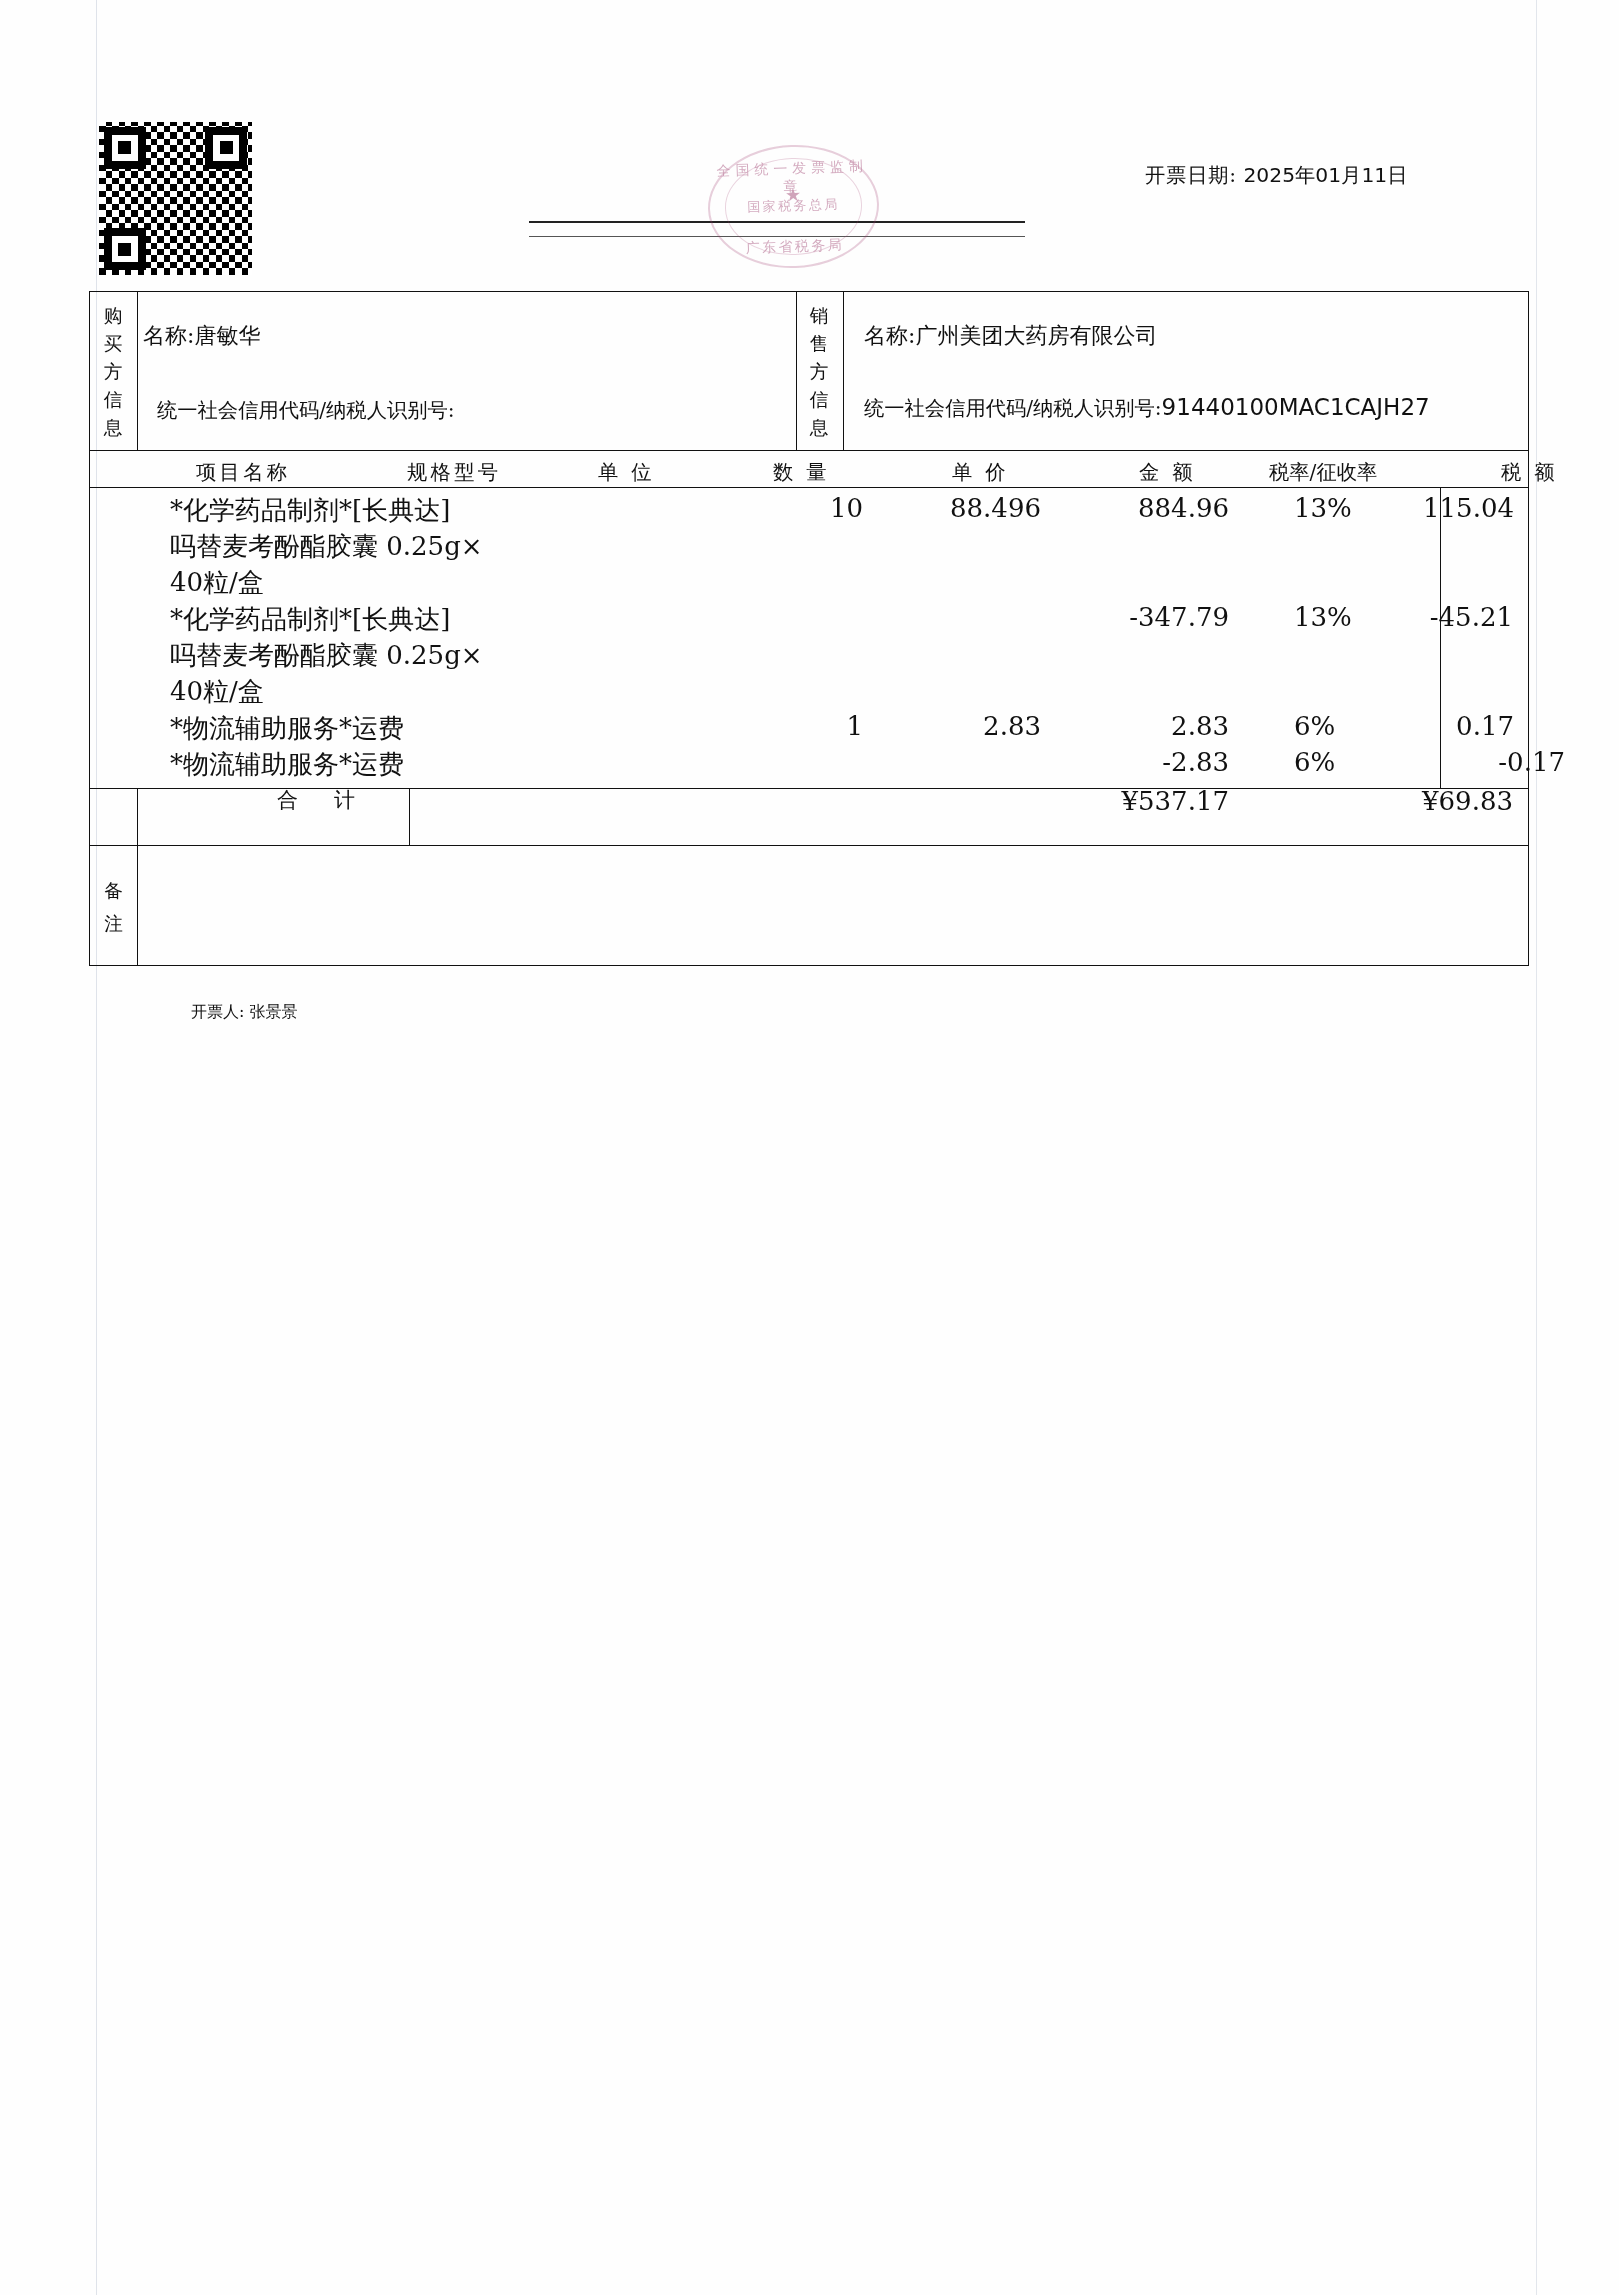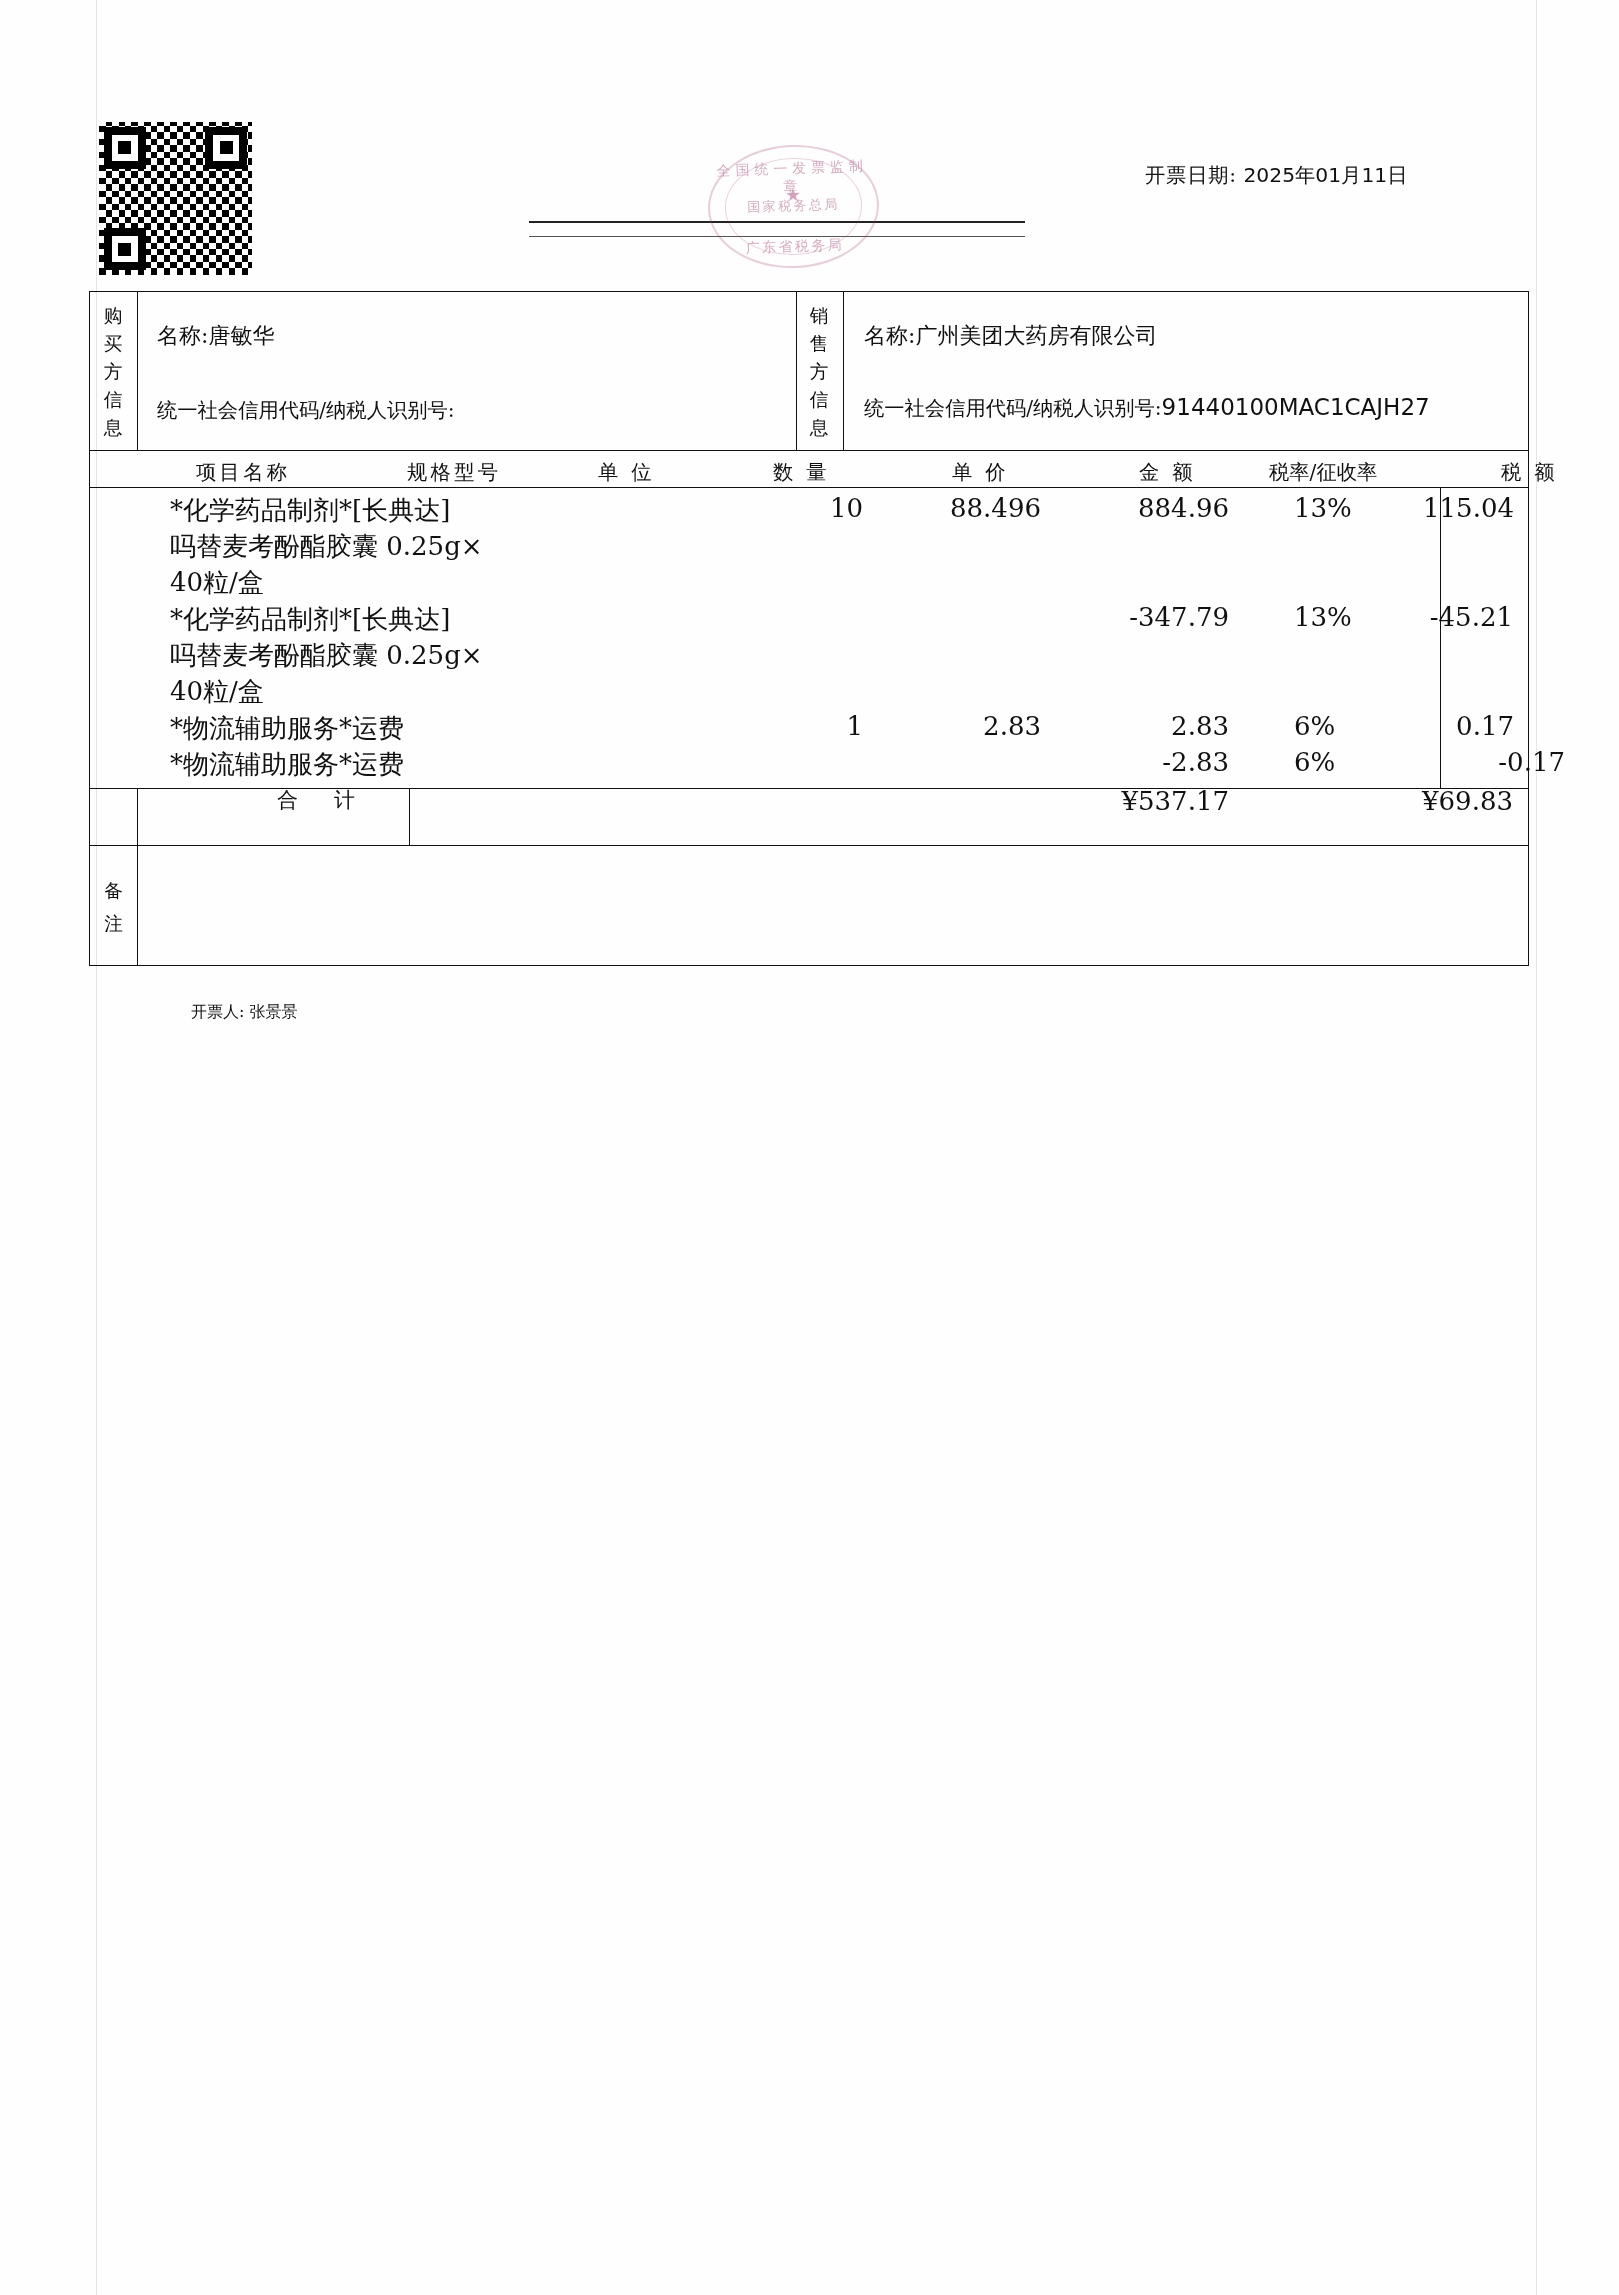--- a/index.html
+++ b/index.html
@@ -357,21 +357,21 @@
 
     <div class="party-row">
       <div class="side-label" style="left:0;">
         <span>购</span>
         <span>买</span>
         <span>方</span>
         <span>信</span>
         <span>息</span>
       </div>
 
-      <div class="party-field" style="left:67px; top:29px;">
+      <div class="party-field" style="left:53px; top:29px;">
         <span>名称:</span><span class="v">唐敏华</span>
       </div>
       <div class="party-field" style="left:67px; top:104px; font-size:20.3px;">
         <span>统一社会信用代码/纳税人识别号:</span><span class="v"></span>
       </div>
 
       <div class="side-label" style="left:706px;">
         <span>销</span>
         <span>售</span>
         <span>方</span>

